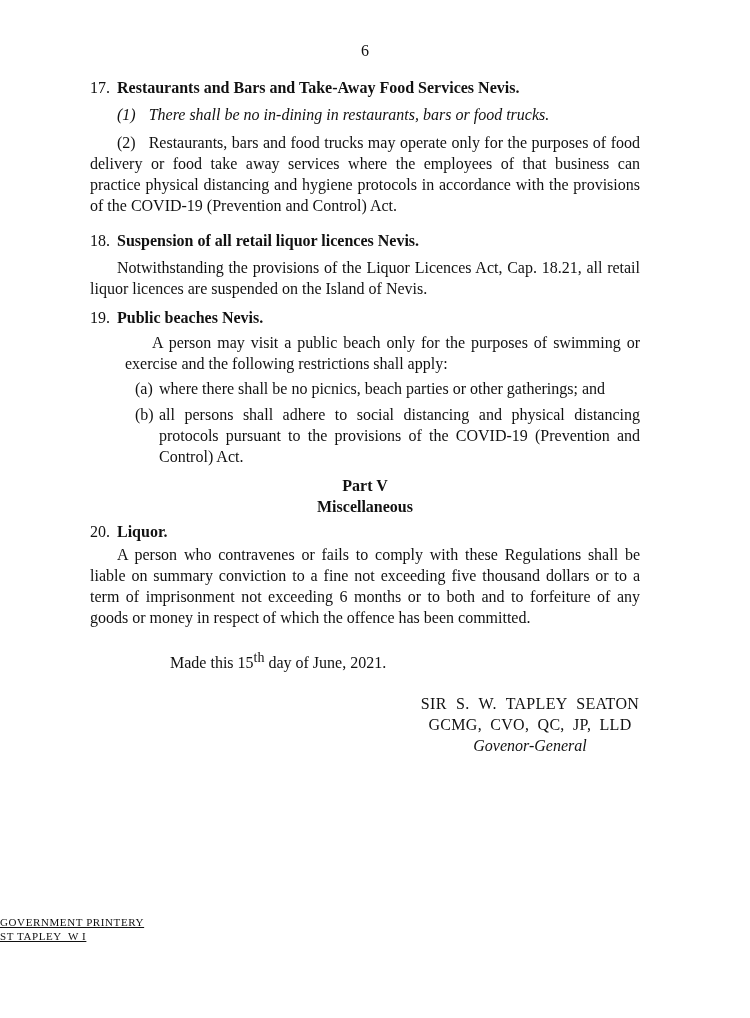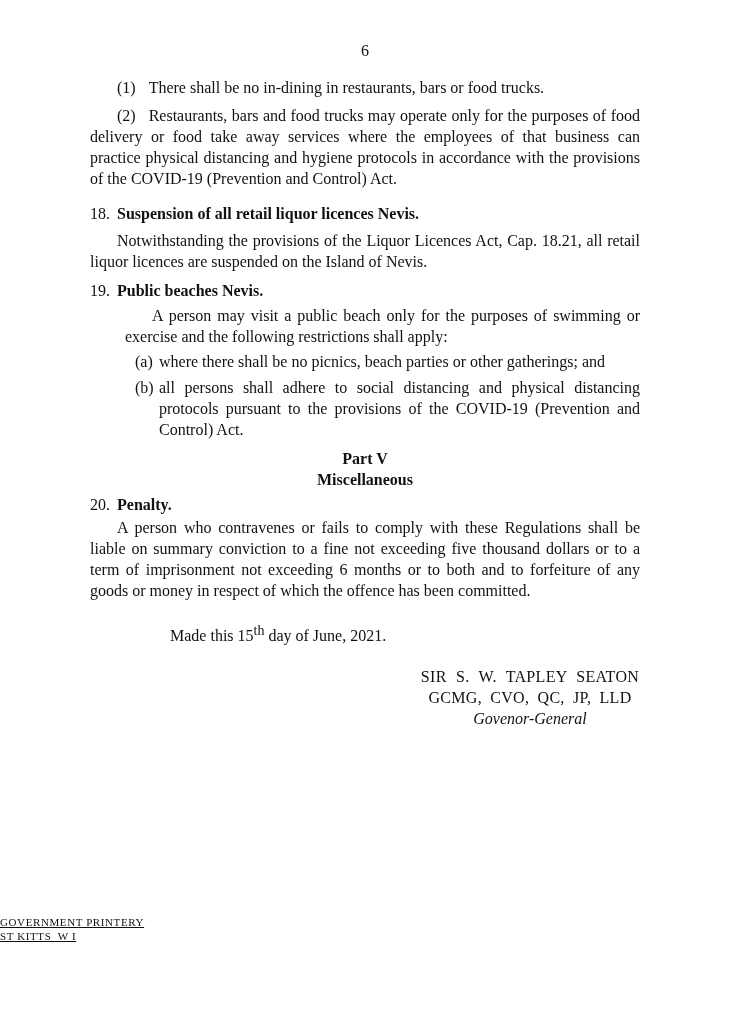--- a/index.html
+++ b/index.html
@@ -45,21 +45,21 @@
   .h17 { margin-bottom: 6px; }
   .h18 { margin-bottom: 6px; }
   .h19 { margin-bottom: 4px; }
   .h20 { margin-bottom: 2px; }
   p.para {
     text-align: justify;
     text-indent: 27px;
   }
   .clause-label { }
   .clause-gap { display: inline-block; width: 13px; }
-  .p-c1 { margin-bottom: 7px; }
+  .p-c1 { margin-bottom: 7px; font-style: italic; }
   .p-c2 { margin-bottom: 14px; }
   .p-18 { margin-bottom: 8px; }
   .p-19 { margin-bottom: 4px; margin-left: 35px; }
   .p-20 { margin-bottom: 24px; }
   .sub-item {
     display: flex;
     margin-left: 45px;
     width: 505px;
   }
   .sub-item-a { margin-bottom: 5px; }
@@ -107,20 +107,23 @@
   .printer-footer div { white-space: pre; }
 </style>
 </head>
 <body>
 
 <div class="page">
   <div class="content">
 
     <div class="page-number">6</div>
 
+    <div class="section-heading h17">
+      <span class="sec-num">17.</span><span class="sec-title">Restaurants and Bars and Take-Away Food Services Nevis.</span>
+    </div>
 
     <p class="para p-c1"><span class="clause-label">(1)</span><span class="clause-gap"></span><span>There shall be no in-dining in restaurants, bars or food trucks.</span></p>
 
     <p class="para p-c2"><span class="clause-label">(2)</span><span class="clause-gap"></span><span>Restaurants, bars and food trucks may operate only for the purposes of food delivery or food take away services where the employees of that business can practice physical distancing and hygiene protocols in accordance with the provisions of the COVID-19 (Prevention and Control) Act.</span></p>
 
     <div class="section-heading h18">
       <span class="sec-num">18.</span><span class="sec-title">Suspension of all retail liquor licences Nevis.</span>
     </div>
 
     <p class="para p-18">Notwithstanding the provisions of the Liquor Licences Act, Cap. 18.21, all retail liquor licences are suspended on the Island of Nevis.</p>
@@ -140,32 +143,32 @@
       <span class="sub-label">(b)</span>
       <span class="sub-text">all persons shall adhere to social distancing and physical distancing protocols pursuant to the provisions of the COVID-19 (Prevention and Control) Act.</span>
     </div>
 
     <div class="part-heading">
       <div>Part V</div>
       <div>Miscellaneous</div>
     </div>
 
     <div class="section-heading h20">
-      <span class="sec-num">20.</span><span class="sec-title">Penalty.</span>
+      <span class="sec-num">20.</span><span class="sec-title">Liquor.</span>
     </div>
 
     <p class="para p-20">A person who contravenes or fails to comply with these Regulations shall be liable on summary conviction to a fine not exceeding five thousand dollars or to a term of imprisonment not exceeding 6 months or to both and to forfeiture of any goods or money in respect of which the offence has been committed.</p>
 
     <p class="made-line"><span>Made this 15</span><sup>th</sup><span> day of June, 2021.</span></p>
 
     <div class="signature">
       <div class="sig-name">SIR S. W. TAPLEY SEATON</div>
       <div class="sig-honors">GCMG, CVO, QC, JP, LLD</div>
       <div class="sig-title">Govenor-General</div>
     </div>
 
   </div>
 
   <div class="printer-footer">
     <div>GOVERNMENT PRINTERY</div>
-    <div>ST KITTS  W I</div>
+    <div>ST TAPLEY  W I</div>
   </div>
 </div>
 
 </body></html>

